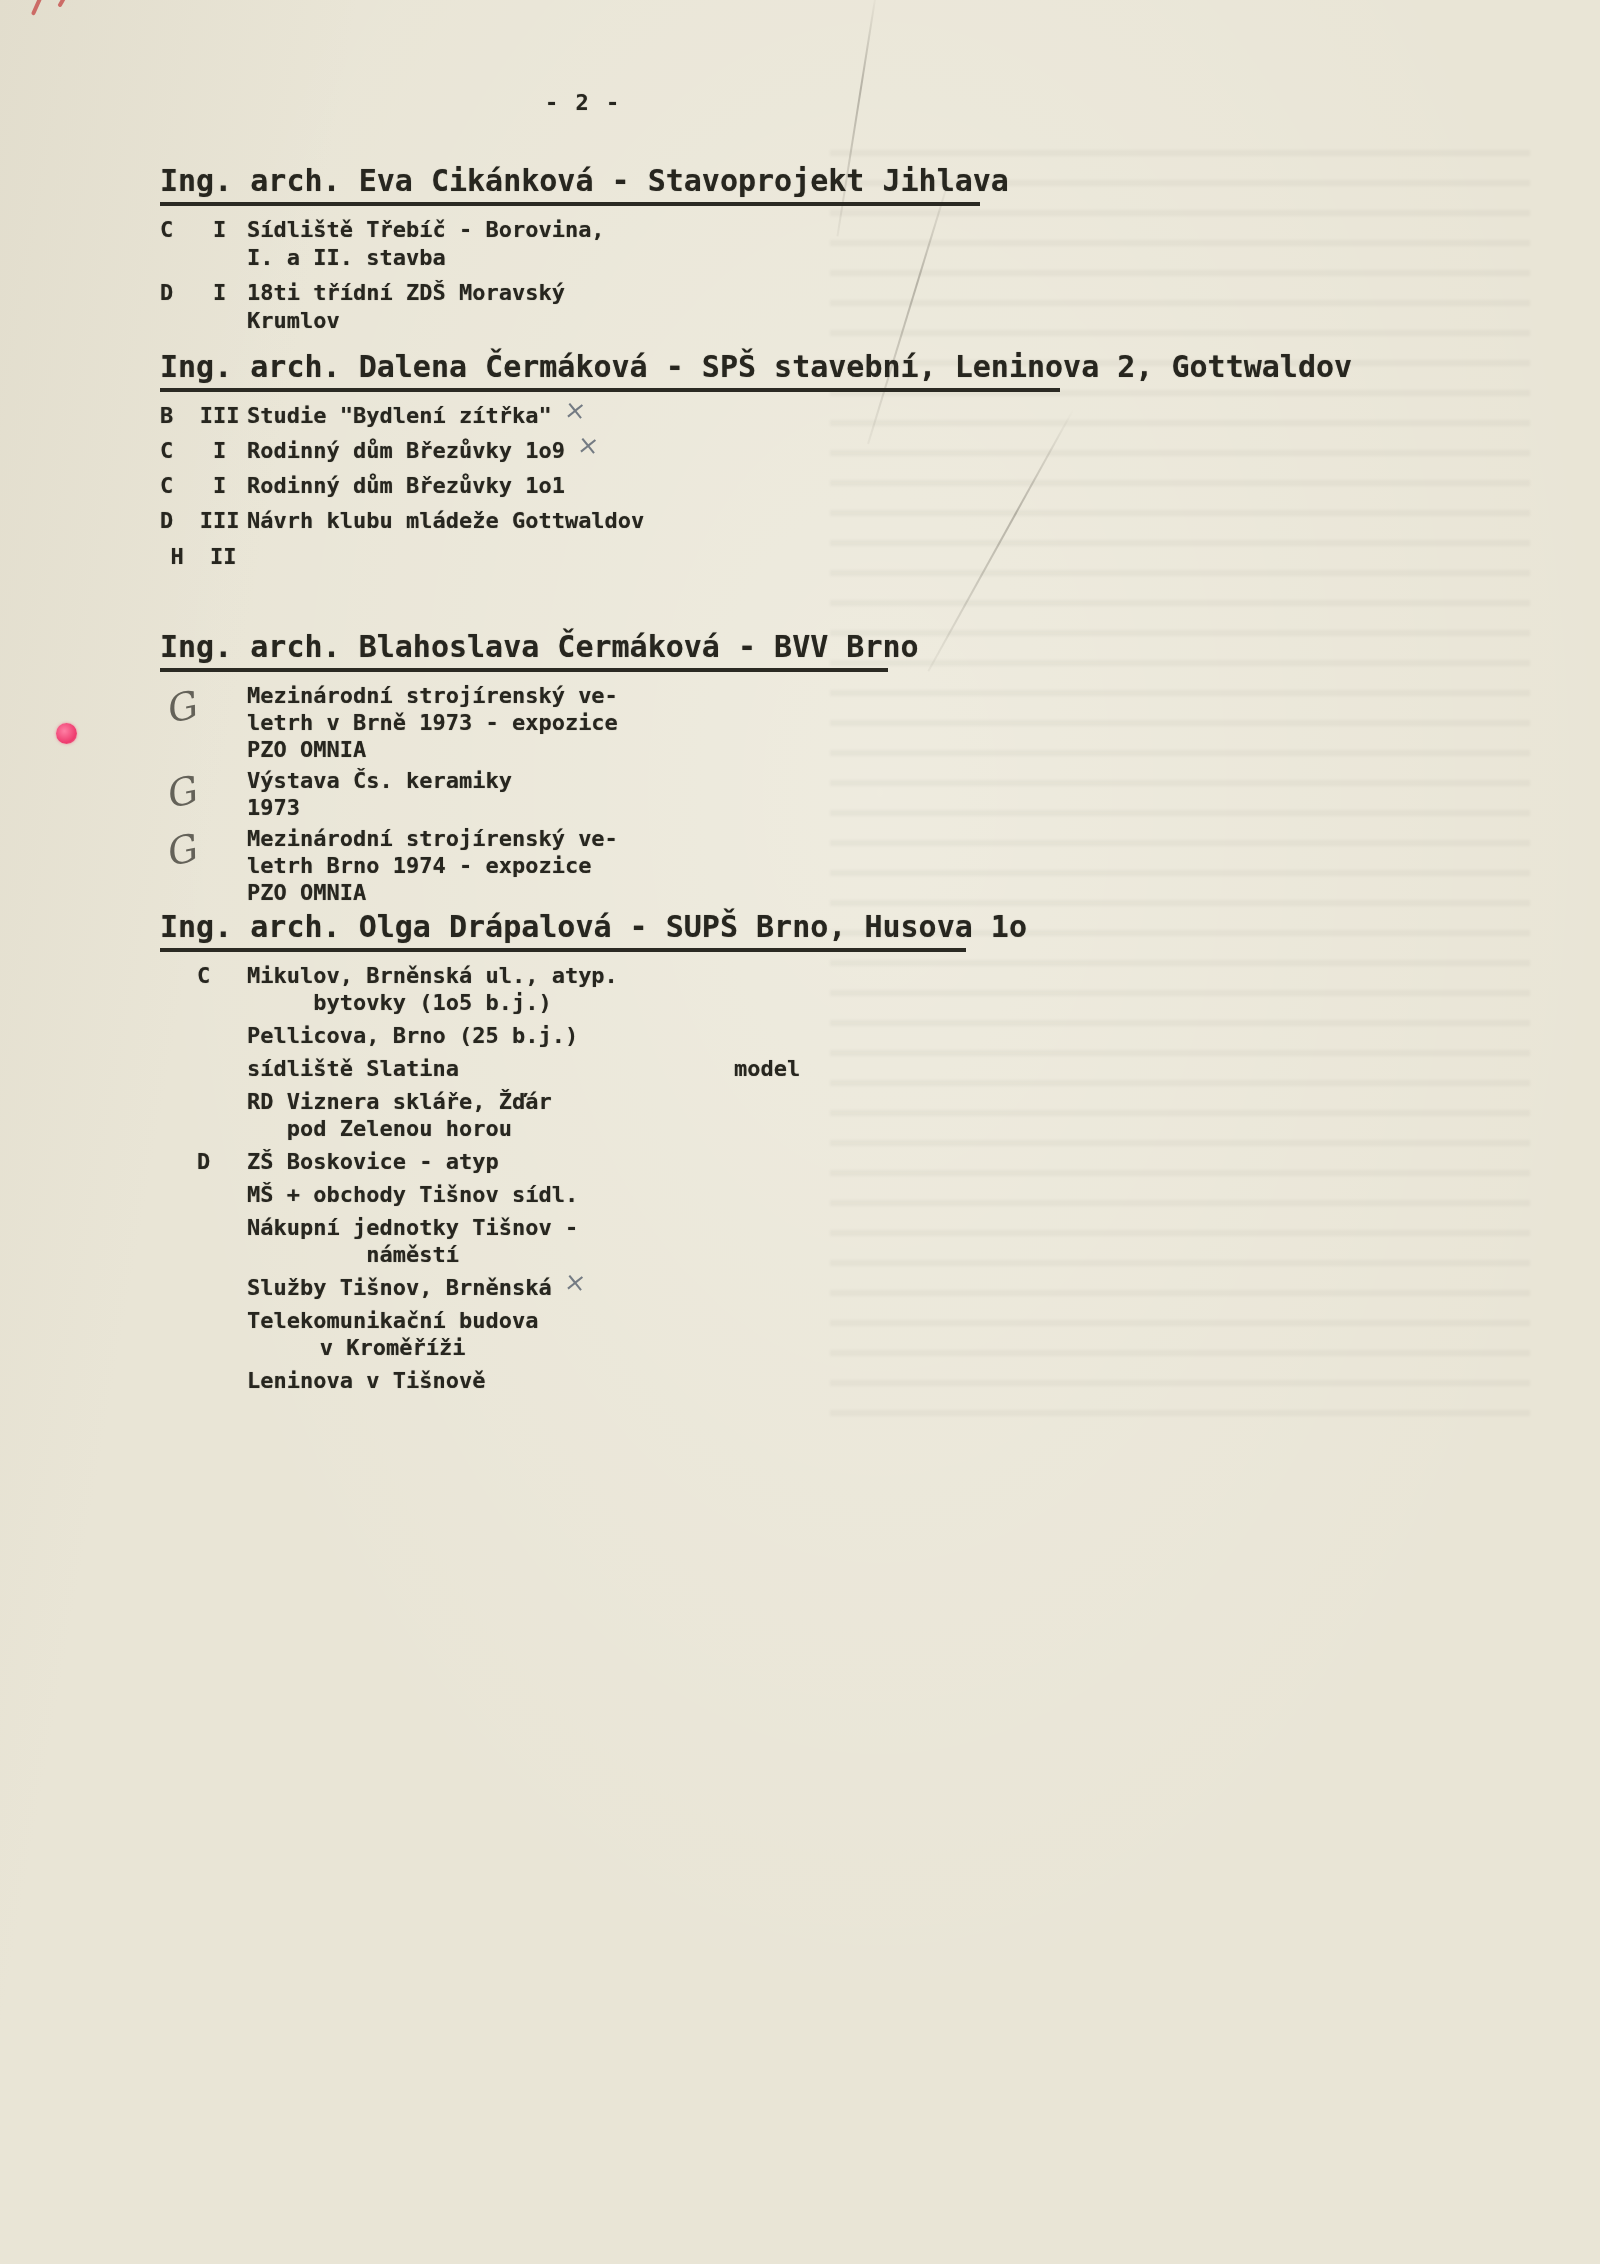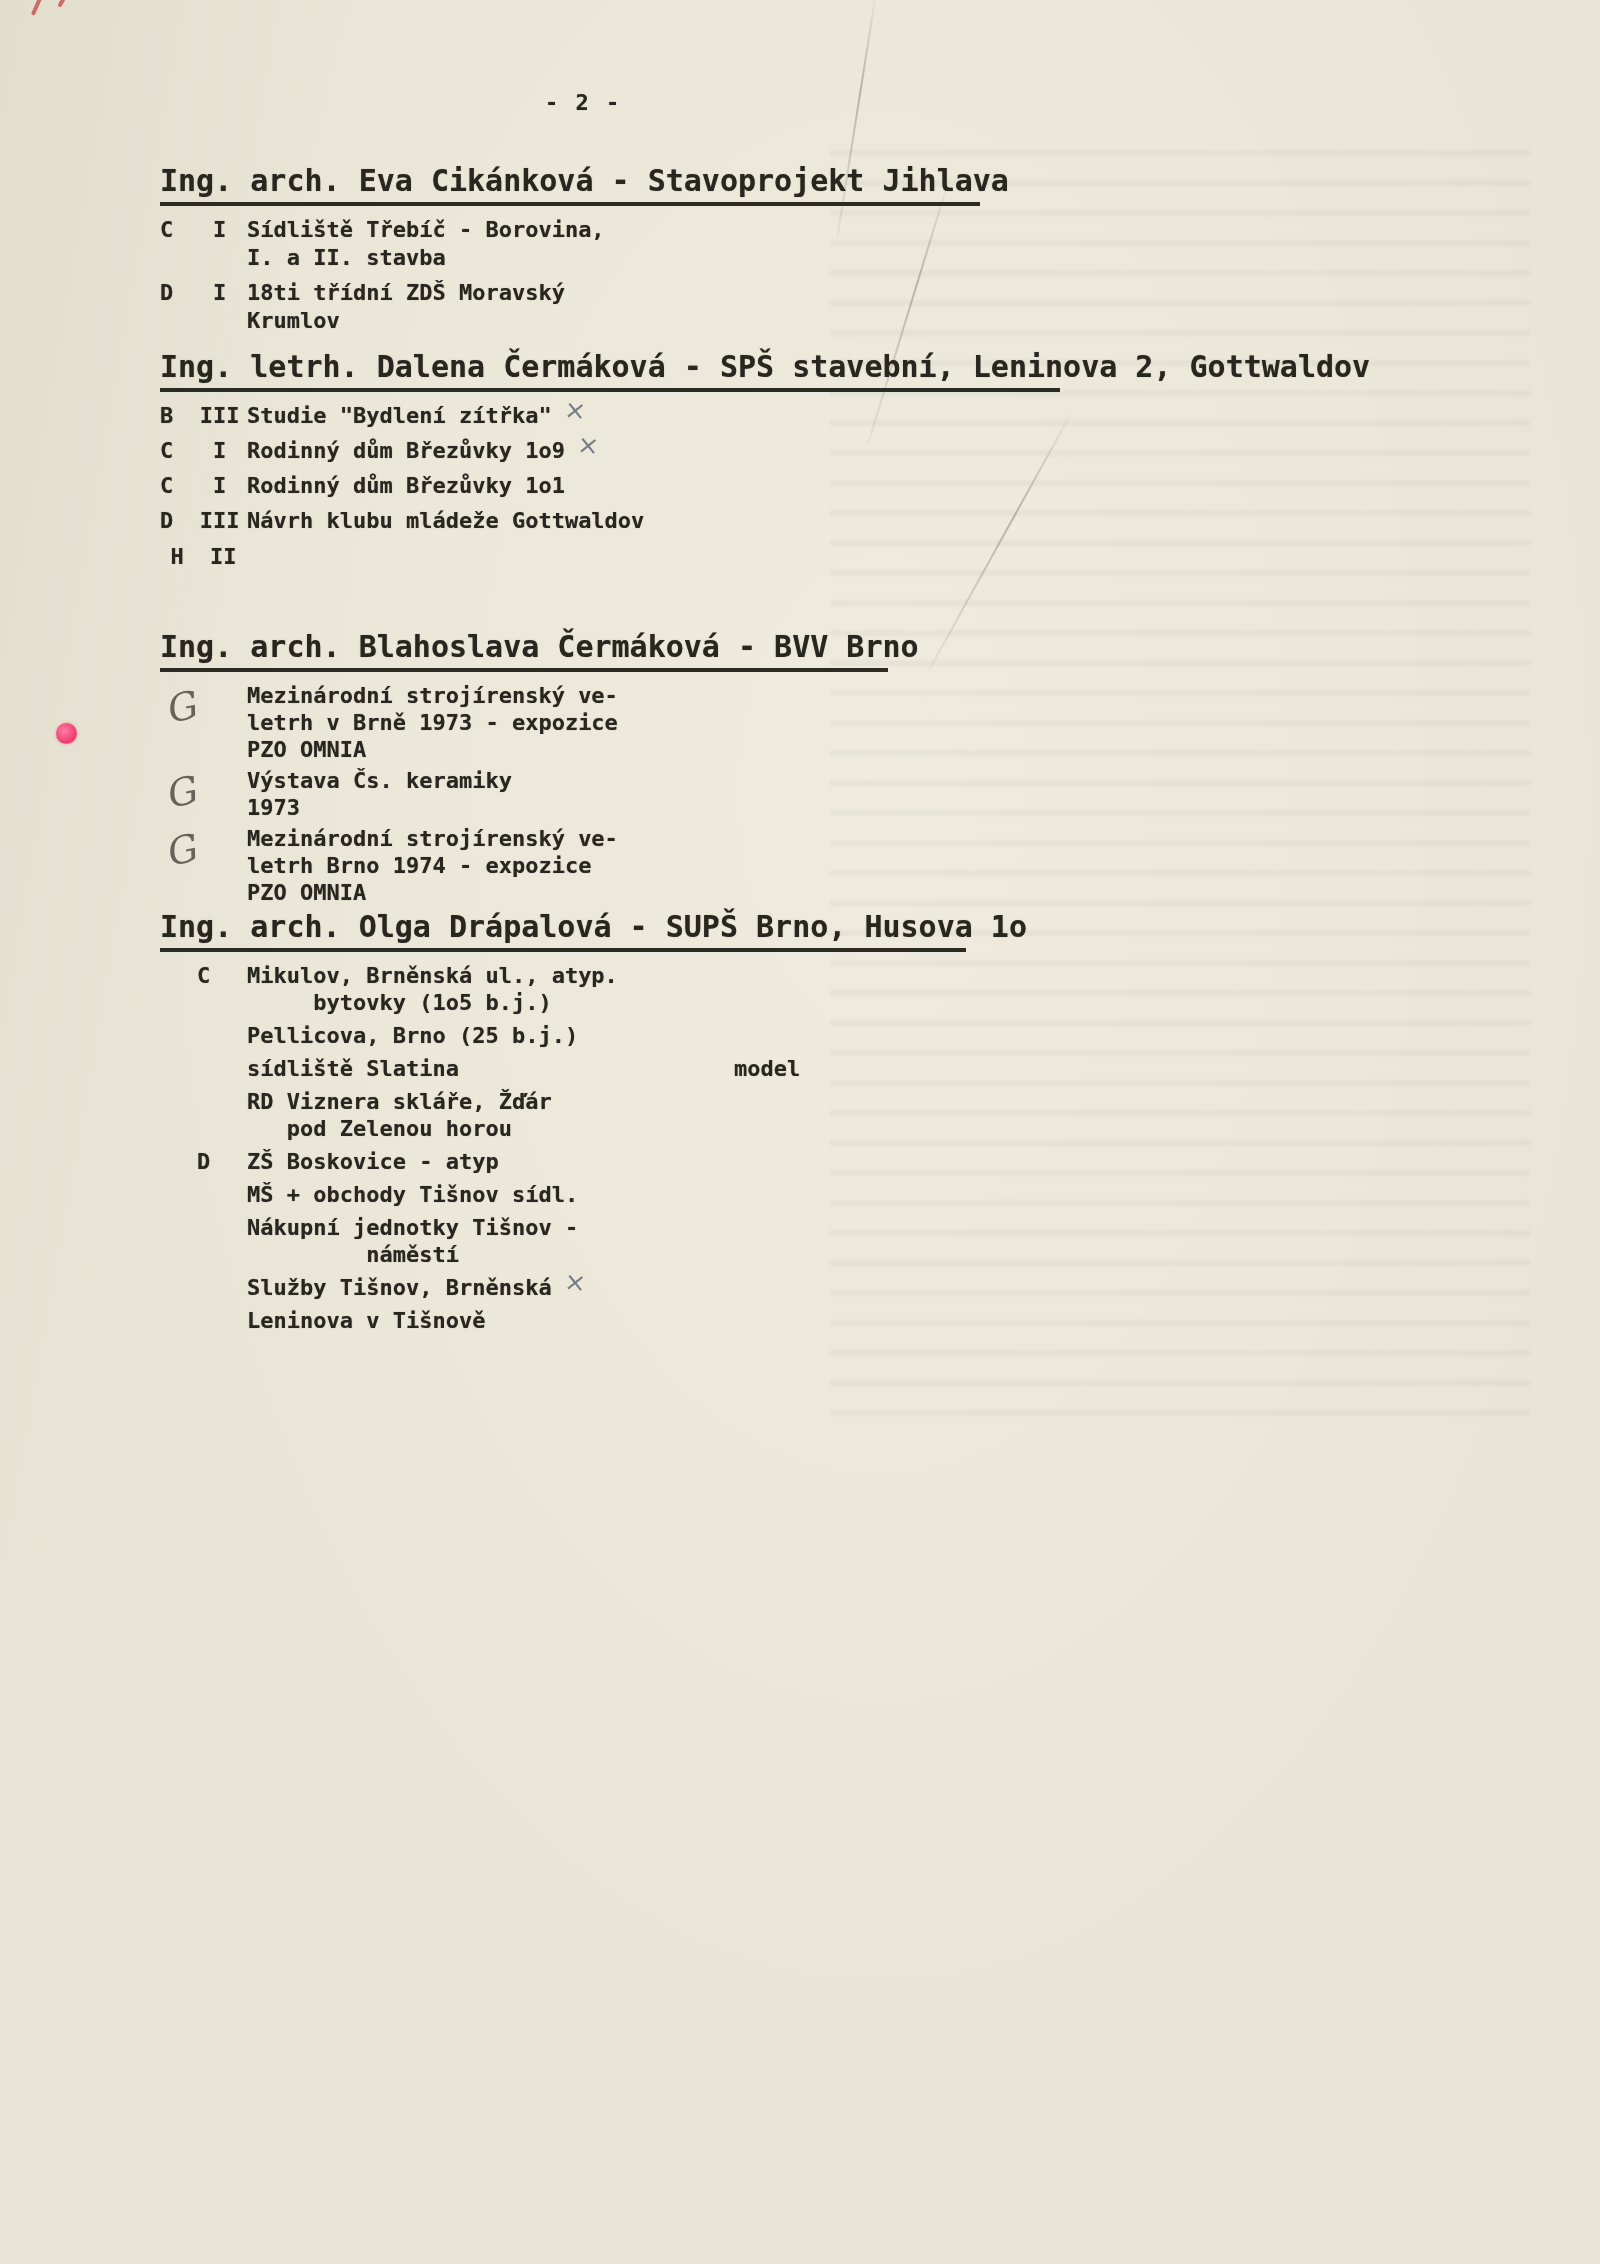--- a/index.html
+++ b/index.html
@@ -123,21 +123,21 @@
 I. a II. stavba</span>
     </div>
     <div class="row">
       <span class="code">D   I</span>
       <span class="text">18ti třídní ZDŠ Moravský
 Krumlov</span>
     </div>
   </section>
 
   <section class="sec s2">
-    <h2 class="heading">Ing. letrh. Dalena Čermáková - SPŠ stavební, Leninova 2, Gottwaldov</h2>
+    <h2 class="heading">Ing. arch. Dalena Čermáková - SPŠ stavební, Leninova 2, Gottwaldov</h2>
     <div class="row">
       <span class="code">B  III</span>
       <span class="text">Studie "Bydlení zítřka"</span>
       <span class="mark">×</span>
     </div>
     <div class="row">
       <span class="code">C   I</span>
       <span class="text">Rodinný dům Březůvky 1o9</span>
       <span class="mark">×</span>
     </div>
@@ -209,17 +209,22 @@
       <span class="text">Nákupní jednotky Tišnov -
 náměstí</span>
     </div>
     <div class="row">
       <span class="code"></span>
       <span class="text">Služby Tišnov, Brněnská</span>
       <span class="mark">×</span>
     </div>
     <div class="row">
       <span class="code"></span>
+      <span class="text">Telekomunikační budova
+v Kroměříži</span>
+    </div>
+    <div class="row">
+      <span class="code"></span>
       <span class="text">Leninova v Tišnově</span>
     </div>
   </section>
 
 </div>
 
 </body></html>

